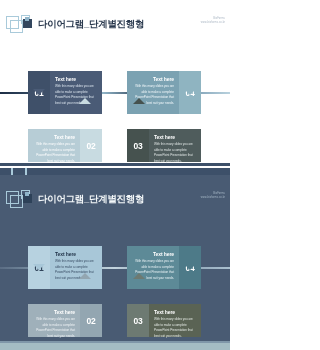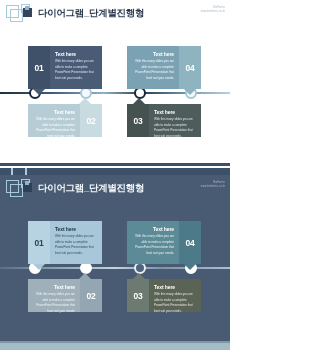--- a/index.html
+++ b/index.html
@@ -9,21 +9,21 @@
     font-family: "Liberation Sans", sans-serif;
     overflow: hidden;
   }
   .deck { width: 230px; height: 350px; display: flex; flex-direction: column; }
 
   .slide { position: relative; width: 230px; height: 175px; overflow: hidden; }
   .slide--light { background: #ffffff; }
   .slide--dark  { background: #495b73; }
 
   
-  .hdr { position: absolute; top: 0; left: 0; right: 0; height: 30px; }
+  .hdr { position: absolute; top: 11px; left: 0; right: 0; height: 30px; }
   .logo { position: absolute; left: 6px; top: 4px; width: 32px; height: 22px; }
   .logo .sq { position: absolute; }
   .logo .sq1 { left: 0px;  top: 1px;  width: 13px; height: 13px; border: 1px solid #a9cada; }
   .logo .sq2 { left: 4px;  top: 5px;  width: 13px; height: 13px; border: 1px solid #a9cada; background: transparent; }
   .logo .sq3 { left: 15px; top: 0px;  width: 9px;  height: 9px;  border: 1px solid #a9cada; }
   .logo .sq4 { left: 17px; top: 4px;  width: 9px;  height: 9px;  background: #33465e; }
   .logo .sq5 { left: 19px; top: 2px;  width: 4px;  height: 4px;  background: #8fb4c9; }
 
   .title { position: absolute; left: 38px; top: 7px; font-size: 9.5px; font-weight: bold;
            letter-spacing: -0.3px; white-space: nowrap; }
@@ -40,21 +40,21 @@
   .slide--light .tl { background: linear-gradient(90deg,#1d2d45 0%,#3f5a72 22%,#8fb3c6 45%,#2a3c52 62%,#6f93ab 80%,#b9d2de 100%); }
   .slide--dark  .tl { background: linear-gradient(90deg,#5b6d84 0%,#8ba4b5 25%,#c3d4de 50%,#7d93a8 70%,#aac0cf 100%); }
 
   .node { position: absolute; top: 87px; width: 12px; height: 12px; border-radius: 50%; }
   .node--d { border: 2px solid #16263c; background: #ffffff; }
   .node--l { border: 2px solid #a6c6d6; background: #f4fafc; }
   .node--w { border: 2px solid #ffffff; background: #ffffff; }
   .node--o { border: 2px solid #e8eff4; background: #50637c; }
 
   
-  .card { position: absolute; display: flex; }
+  .card { position: absolute; display: flex; margin-top: 25px; }
   .card.top { height: 43px; }
   .card.bot { height: 33px; }
 
   .num { flex: 0 0 22px; display: flex; align-items: center; justify-content: center;
          font-size: 8.5px; font-weight: bold; letter-spacing: -0.2px; }
   .body { flex: 1 1 auto; padding: 5px 5px 4px 5px; display: flex; flex-direction: column; gap: 2px; }
   .body h4 { font-size: 5px; font-weight: bold; letter-spacing: -0.1px; }
   .body p  { font-size: 3.1px; line-height: 1.85; letter-spacing: -0.05px; }
   .ralign .body { text-align: right; }
 

